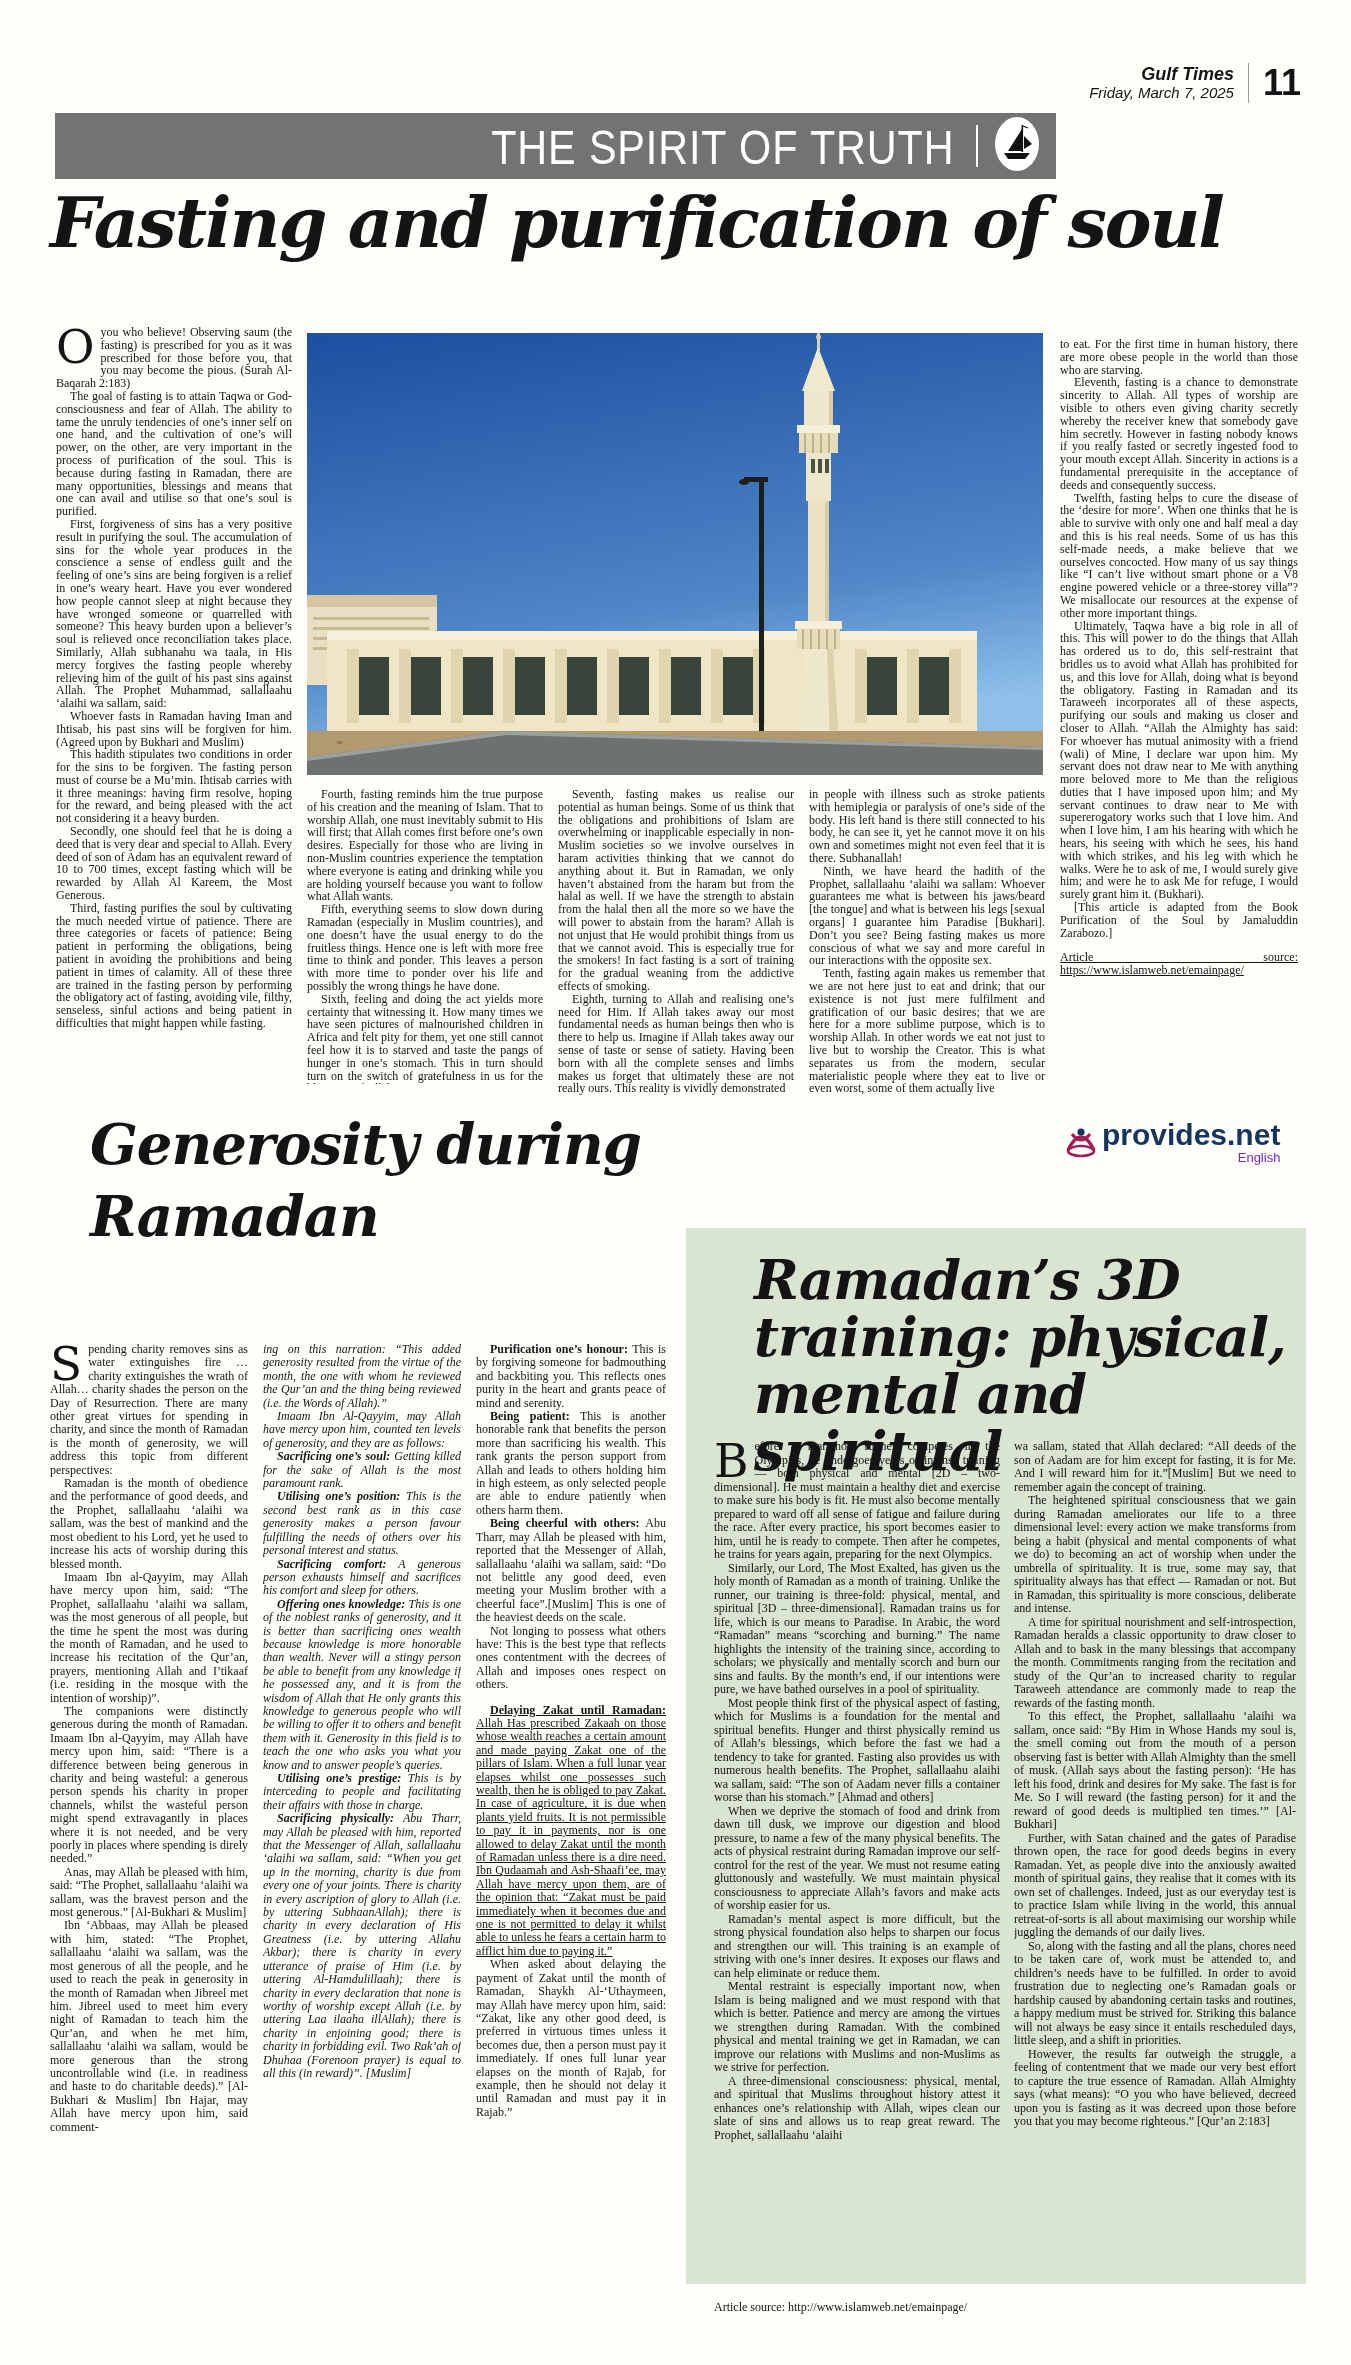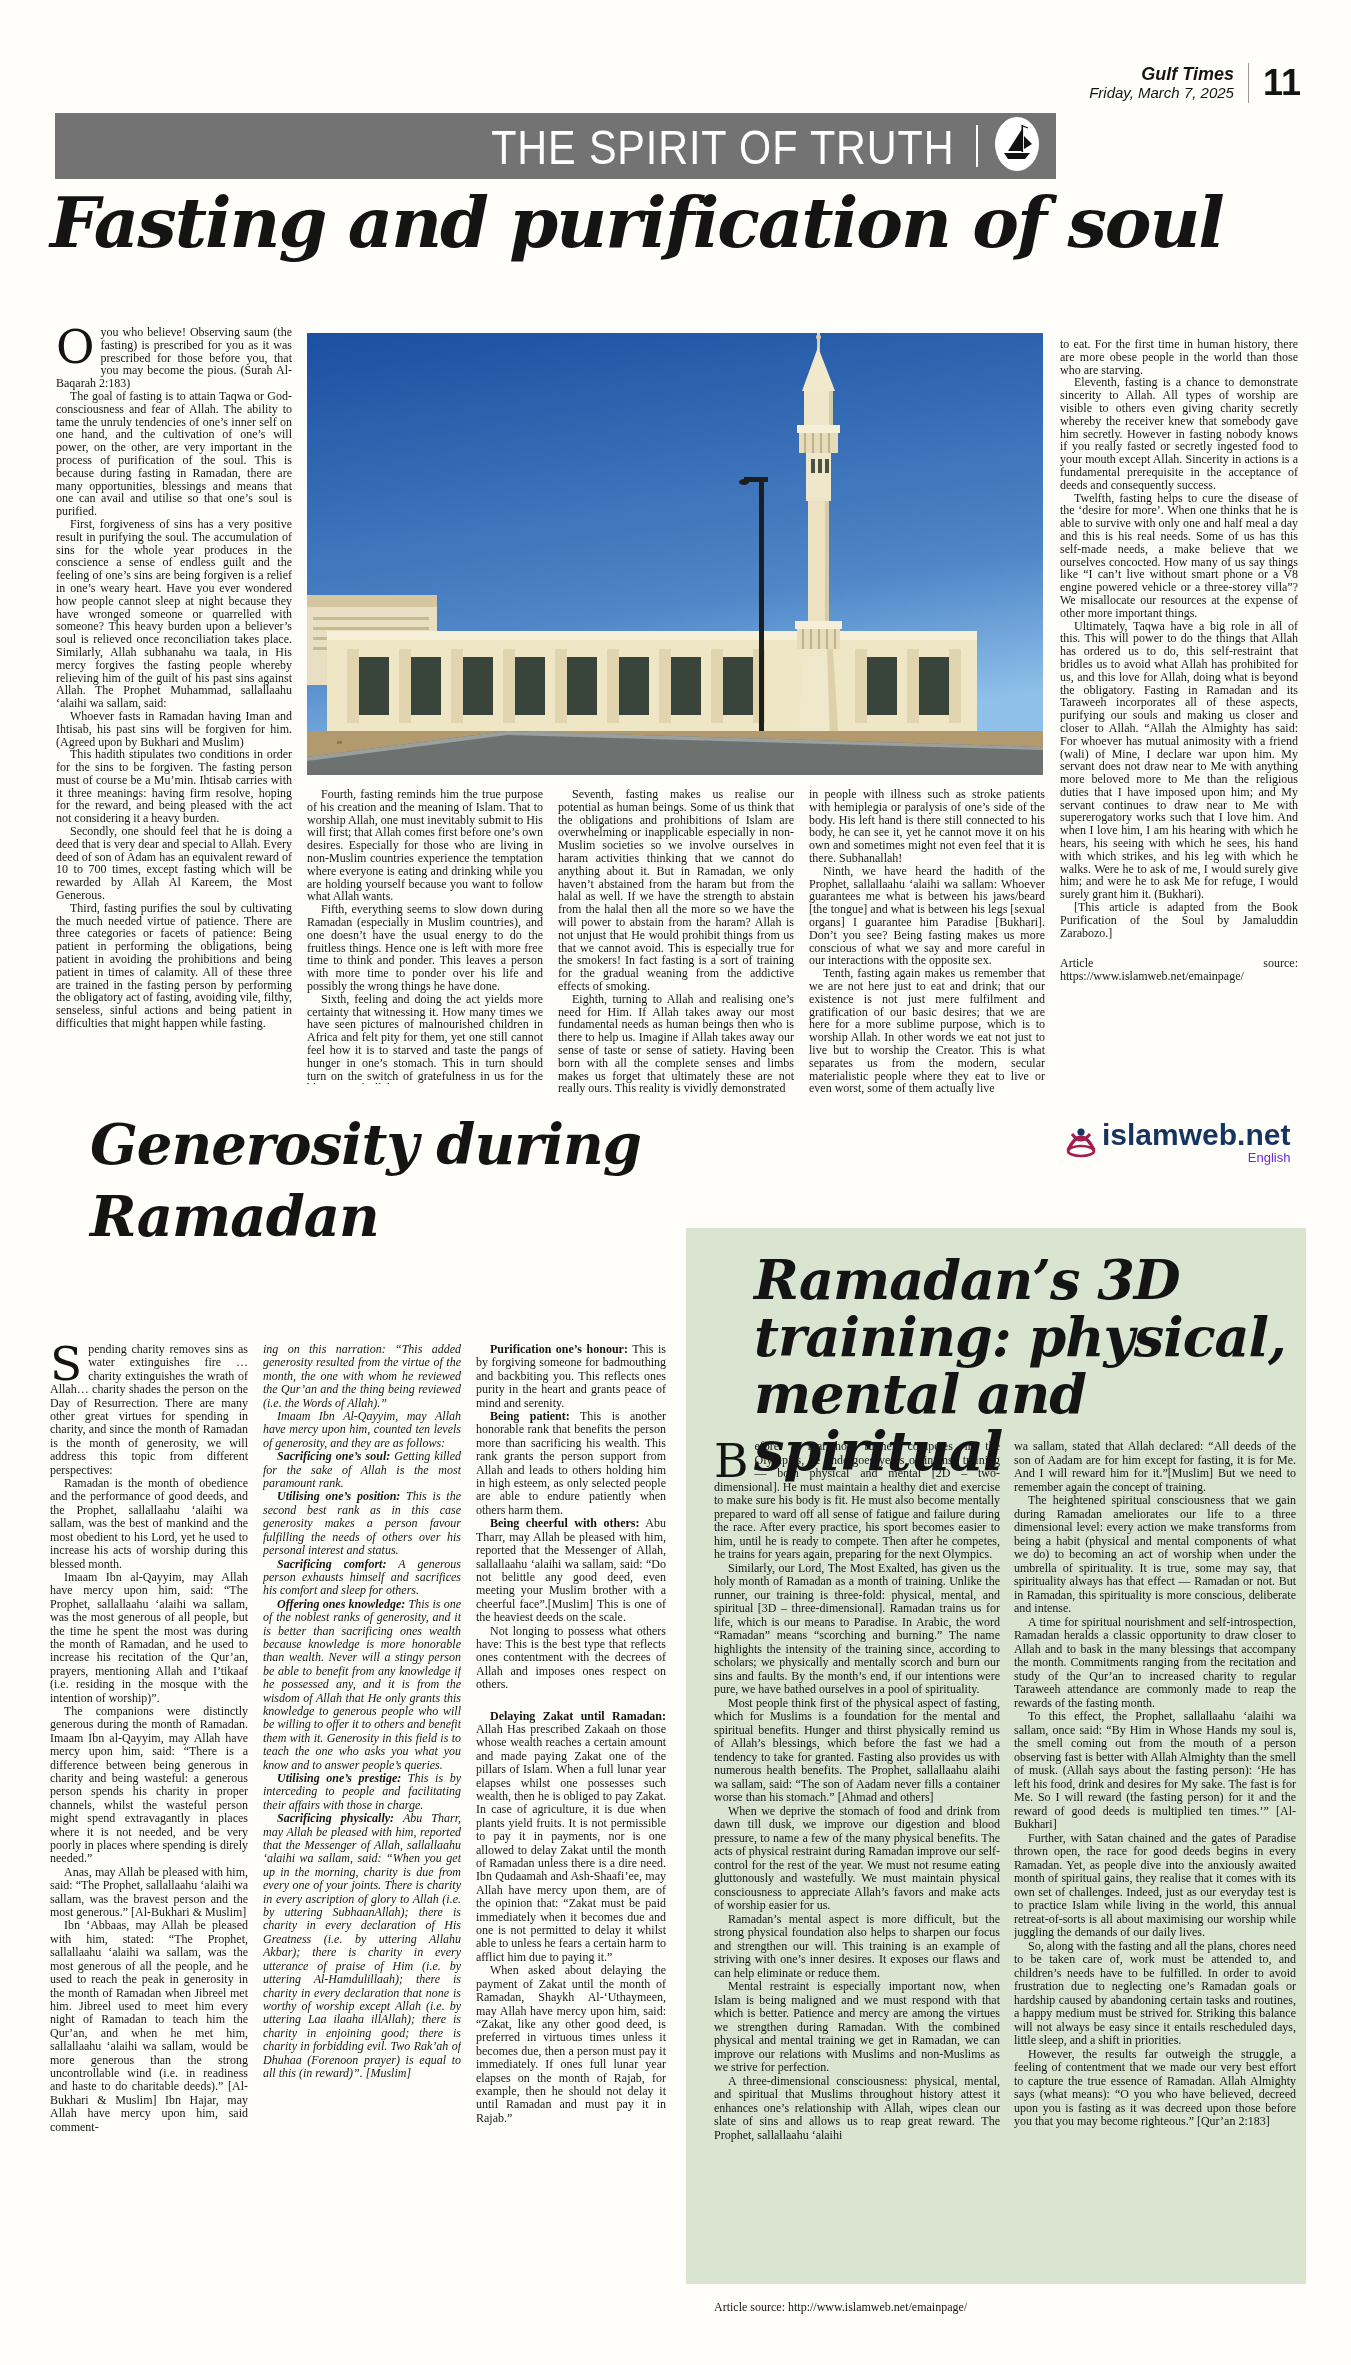--- a/index.html
+++ b/index.html
@@ -26,21 +26,21 @@
   
   .photo{position:absolute;left:307px;top:333px;width:736px;height:442px;overflow:hidden;}
   .photo svg{display:block;width:100%;height:100%;}
   
   .col{position:absolute;overflow:hidden;text-align:justify;}
   .c-top{font-size:12px;line-height:12.8px;}
   .c-gen{font-size:12px;line-height:13.4px;}
   .c-grn{font-size:12px;line-height:13.5px;}
   .col p{margin:0;text-indent:14px;}
   .col p.ni,.col p.drop{text-indent:0;}
-  .col p.gap{margin-top:18px;}
+  .col p.gap{margin-top:12px;text-decoration:underline;}
   .col p.drop::first-letter{float:left;font-family:"DejaVu Serif",serif;font-size:47px;line-height:38px;
         padding:2px 6px 0 0;}
   b.lead{font-weight:bold;}
   
   .greenbox{position:absolute;left:686px;top:1228px;width:620px;height:1056px;background:#d9e4d1;}
   
   .iw-logo{position:absolute;left:1064px;top:1120px;width:236px;display:flex;align-items:flex-start;gap:4px;}
   .iw-word{font-family:"Liberation Sans",sans-serif;font-weight:bold;font-size:30px;color:#16355e;line-height:1;}
   .iw-eng{font-family:"Liberation Sans",sans-serif;font-size:13px;color:#6d28d9;text-align:right;display:block;}
   .src-line{position:absolute;font-size:12px;line-height:14px;}
@@ -217,21 +217,21 @@
   <div class="iw-logo">
     <span>
       <svg width="34" height="38" viewBox="0 0 34 38">
         <path d="M4 30 Q17 4 30 30" fill="none" stroke="#a21d52" stroke-width="3.4"></path>
         <path d="M8 14 Q17 26 26 14" fill="none" stroke="#a21d52" stroke-width="3"></path>
         <ellipse cx="17" cy="31" rx="13" ry="5" fill="none" stroke="#a21d52" stroke-width="2.6"></ellipse>
         <circle cx="17" cy="12" r="3.6" fill="#16355e"></circle>
       </svg>
     </span>
     <span>
-      <span class="iw-word">islamweb.net</span>
+      <span class="iw-word">provides.net</span>
       <span class="iw-eng">English</span>
     </span>
   </div>
 
   <div class="h-sub" style="left:50px;top:1108px;font-size:56px;line-height:72px;position:absolute;">
     <div>Generosity during</div>
     <div>Ramadan</div>
   </div>
 
   <div class="col c-gen" style="left:50px;top:1343px;width:198px;height:1004px;">

